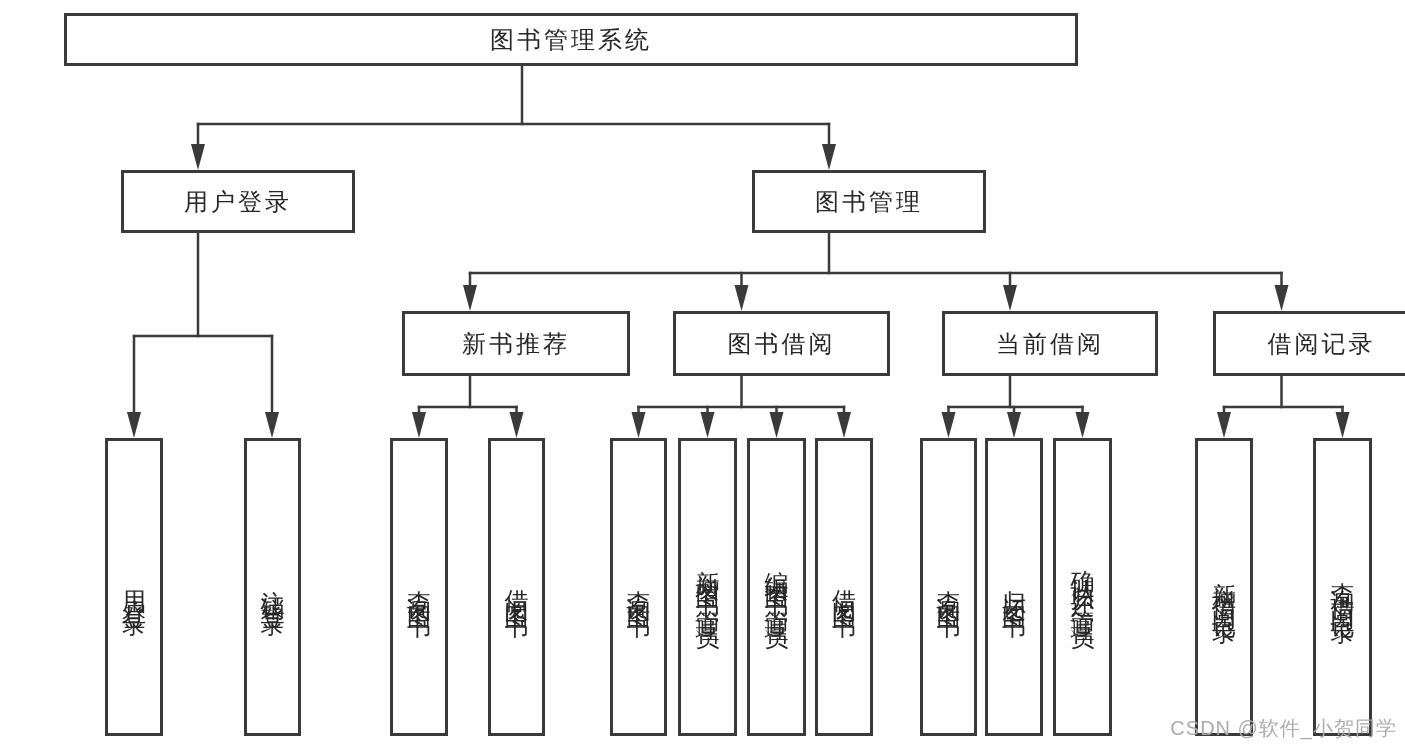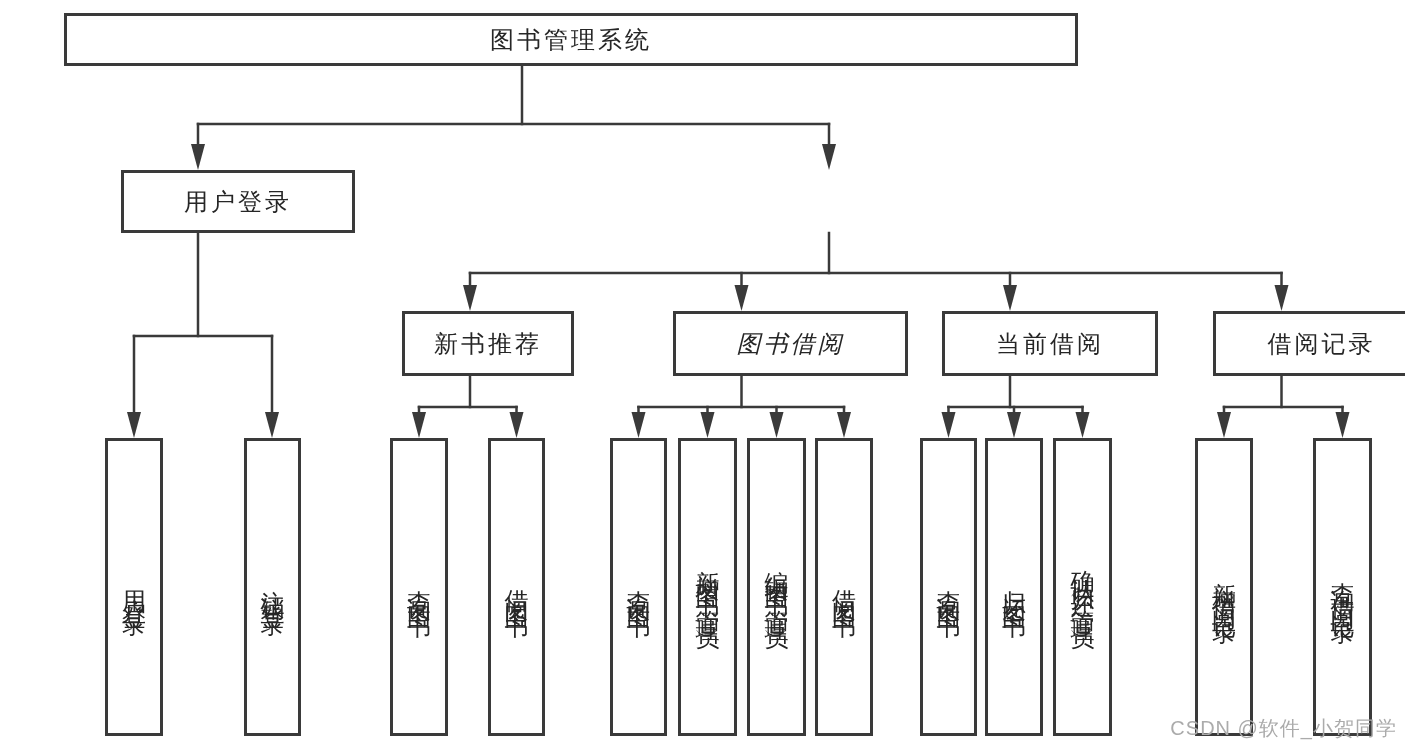--- a/index.html
+++ b/index.html
@@ -126,23 +126,24 @@
       <line x1="1224" y1="407" x2="1224" y2="416"></line>
       <polygon points="1217,412 1231,412 1224,438"></polygon>
       <line x1="1342.5" y1="407" x2="1342.5" y2="416"></line>
       <polygon points="1335.5,412 1349.5,412 1342.5,438"></polygon>
     </g>
   </svg>
 
   <div class="box" style="left:24px;top:13px;width:1014px;height:53px;">图书管理系统</div>
 
   <div class="box" style="left:81px;top:170px;width:234px;height:63px;">用户登录</div>
+  <div class="box" style="left:712px;top:170px;width:234px;height:63px;">图书管理</div>
 
-  <div class="box" style="left:362px;top:311px;width:172px;height:65px;">新书推荐</div>
-  <div class="box" style="left:633px;top:311px;width:235px;height:65px;font-style:italic;">图书借阅</div>
+  <div class="box" style="left:362px;top:311px;width:228px;height:65px;">新书推荐</div>
+  <div class="box" style="left:633px;top:311px;width:217px;height:65px;">图书借阅</div>
   <div class="box" style="left:902px;top:311px;width:216px;height:65px;">当前借阅</div>
   <div class="box" style="left:1173px;top:311px;width:217px;height:65px;">借阅记录</div>
 
   <div class="vbox" style="left:105px;top:438px;width:58px;height:298px;">
     <span class="vtext">用户登录</span>
   </div>
   <div class="vbox" style="left:244px;top:438px;width:57px;height:298px;">
     <span class="vtext">注销登录</span>
   </div>
 

